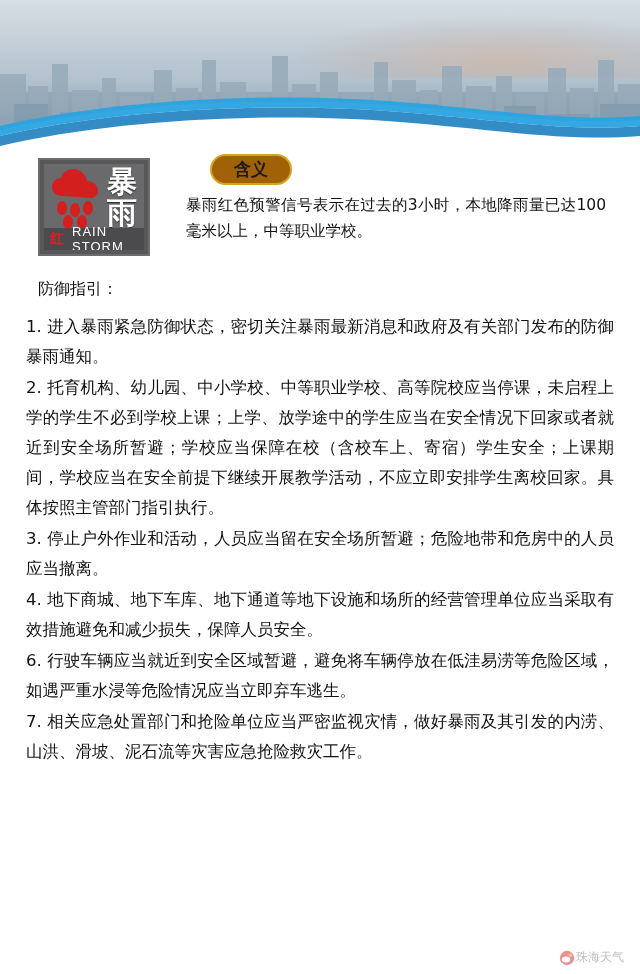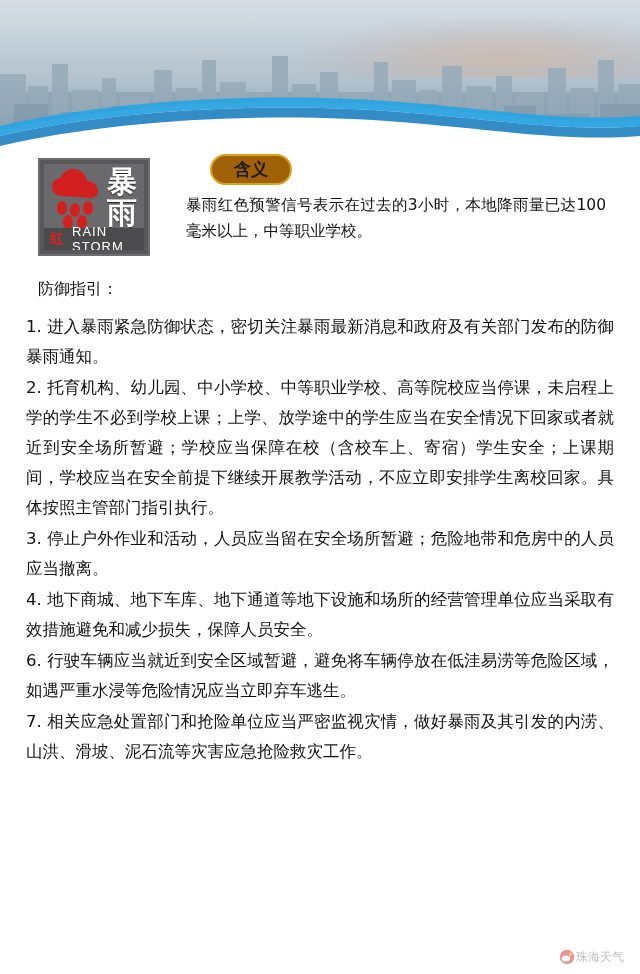--- a/index.html
+++ b/index.html
@@ -182,21 +182,21 @@
     text-align: justify;
     margin-bottom: 1px;
   }
 
   
   .footer {
     position: absolute;
     right: 16px;
     bottom: 8px;
     display: flex;
-    align-items: flex-start;
+    align-items: center;
     gap: 1px;
     opacity: 0.55;
   }
   .weibo-icon {
     width: 16px;
     height: 16px;
   }
   .footer-text {
     font-size: 12px;
     color: #888888;

